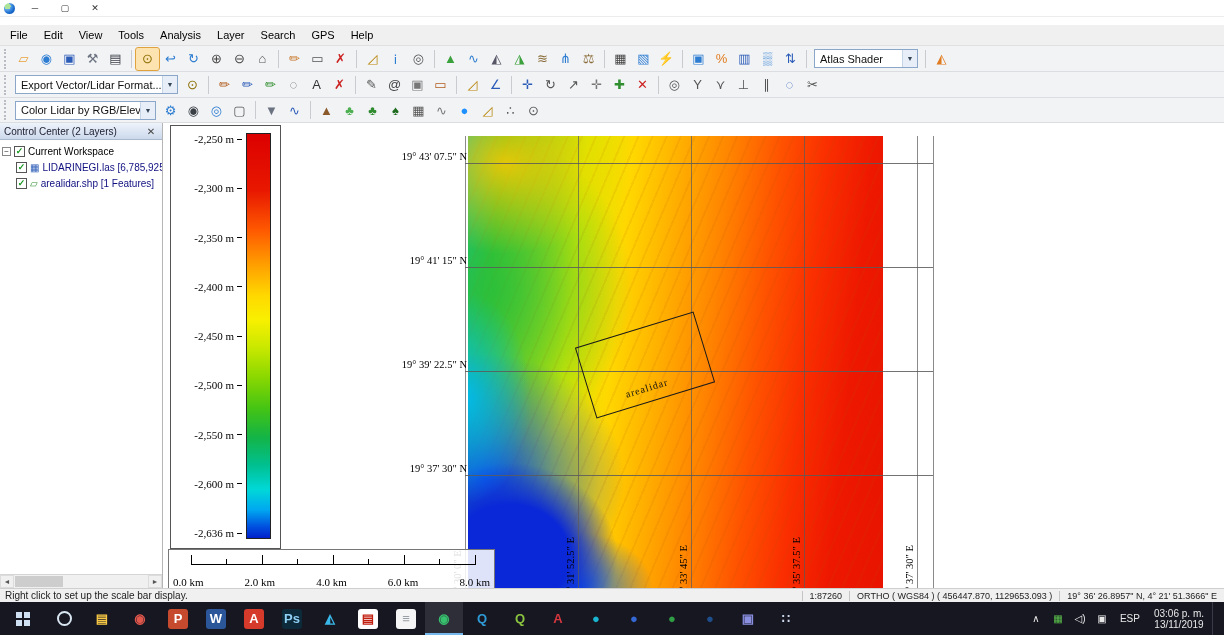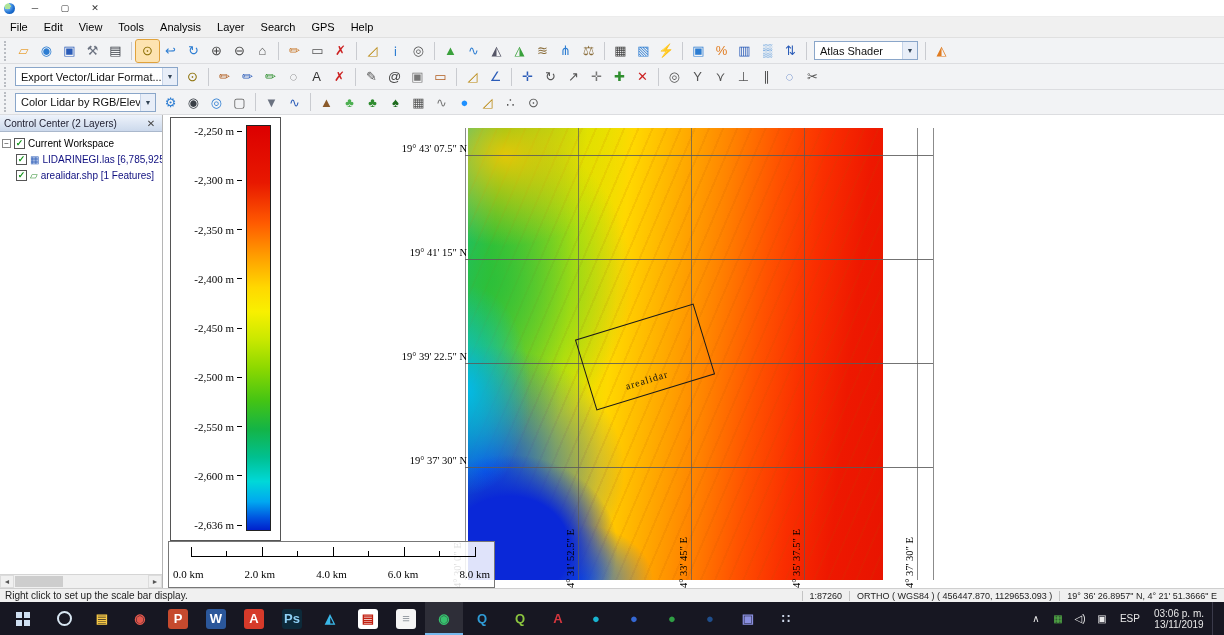--- a/index.html
+++ b/index.html
@@ -10,21 +10,21 @@
   
   .titlebar { height:17px; background:#ffffff; display:flex; align-items:center; padding-left:4px; gap:5px; border-bottom:1px solid #ececec; }
   .app-ico { width:11px; height:11px; border-radius:50%; flex:0 0 auto;
              background: radial-gradient(circle at 32% 30%, #aee49a 0 28%, rgba(0,0,0,0) 30%),
                          radial-gradient(circle at 30% 30%, #9fd8ff, #1d6fd1 60%, #0c4fa8); }
   .title-text { flex:1; font-size:11px; color:#111; white-space:nowrap; overflow:hidden; }
   .win-btns { display:flex; height:100%; }
   .win-btn { width:30px; display:flex; align-items:center; justify-content:center; font-size:9px; color:#333; }
 
   
-  .menubar { height:21px; background:#f0f0f0; display:flex; align-items:center; padding-left:2px; border-bottom:1px solid #e0e0e0; }
+  .menubar { height:21px; background:#f0f0f0; display:flex; align-items:center; padding-left:2px; border-bottom:1px solid #e0e0e0;margin-top:8px; }
   .menu-item { padding:0 8px; font-size:11px; color:#000; height:100%; display:flex; align-items:center; }
 
   
   .toolbar { height:26px; background:#f2f3f5; display:flex; align-items:center; padding-left:2px; border-bottom:1px solid #dcdde0; overflow:hidden; }
   .toolbar.t3 { height:25px; }
   .irepeat { display:contents; }
   .tbtn { width:23px; height:22px; display:flex; align-items:center; justify-content:center; font-size:13px; border-radius:2px; flex:0 0 auto; }
   .tbtn.active { background:#fde3b0; outline:1px solid #e0a23c; }
   .tsep { width:1px; height:18px; background:#c9cbd0; margin:0 4px; flex:0 0 auto; }
   .handle { width:4px; height:20px; border-left:2px dotted #b9bcc2; margin:0 4px 0 2px; flex:0 0 auto; }

